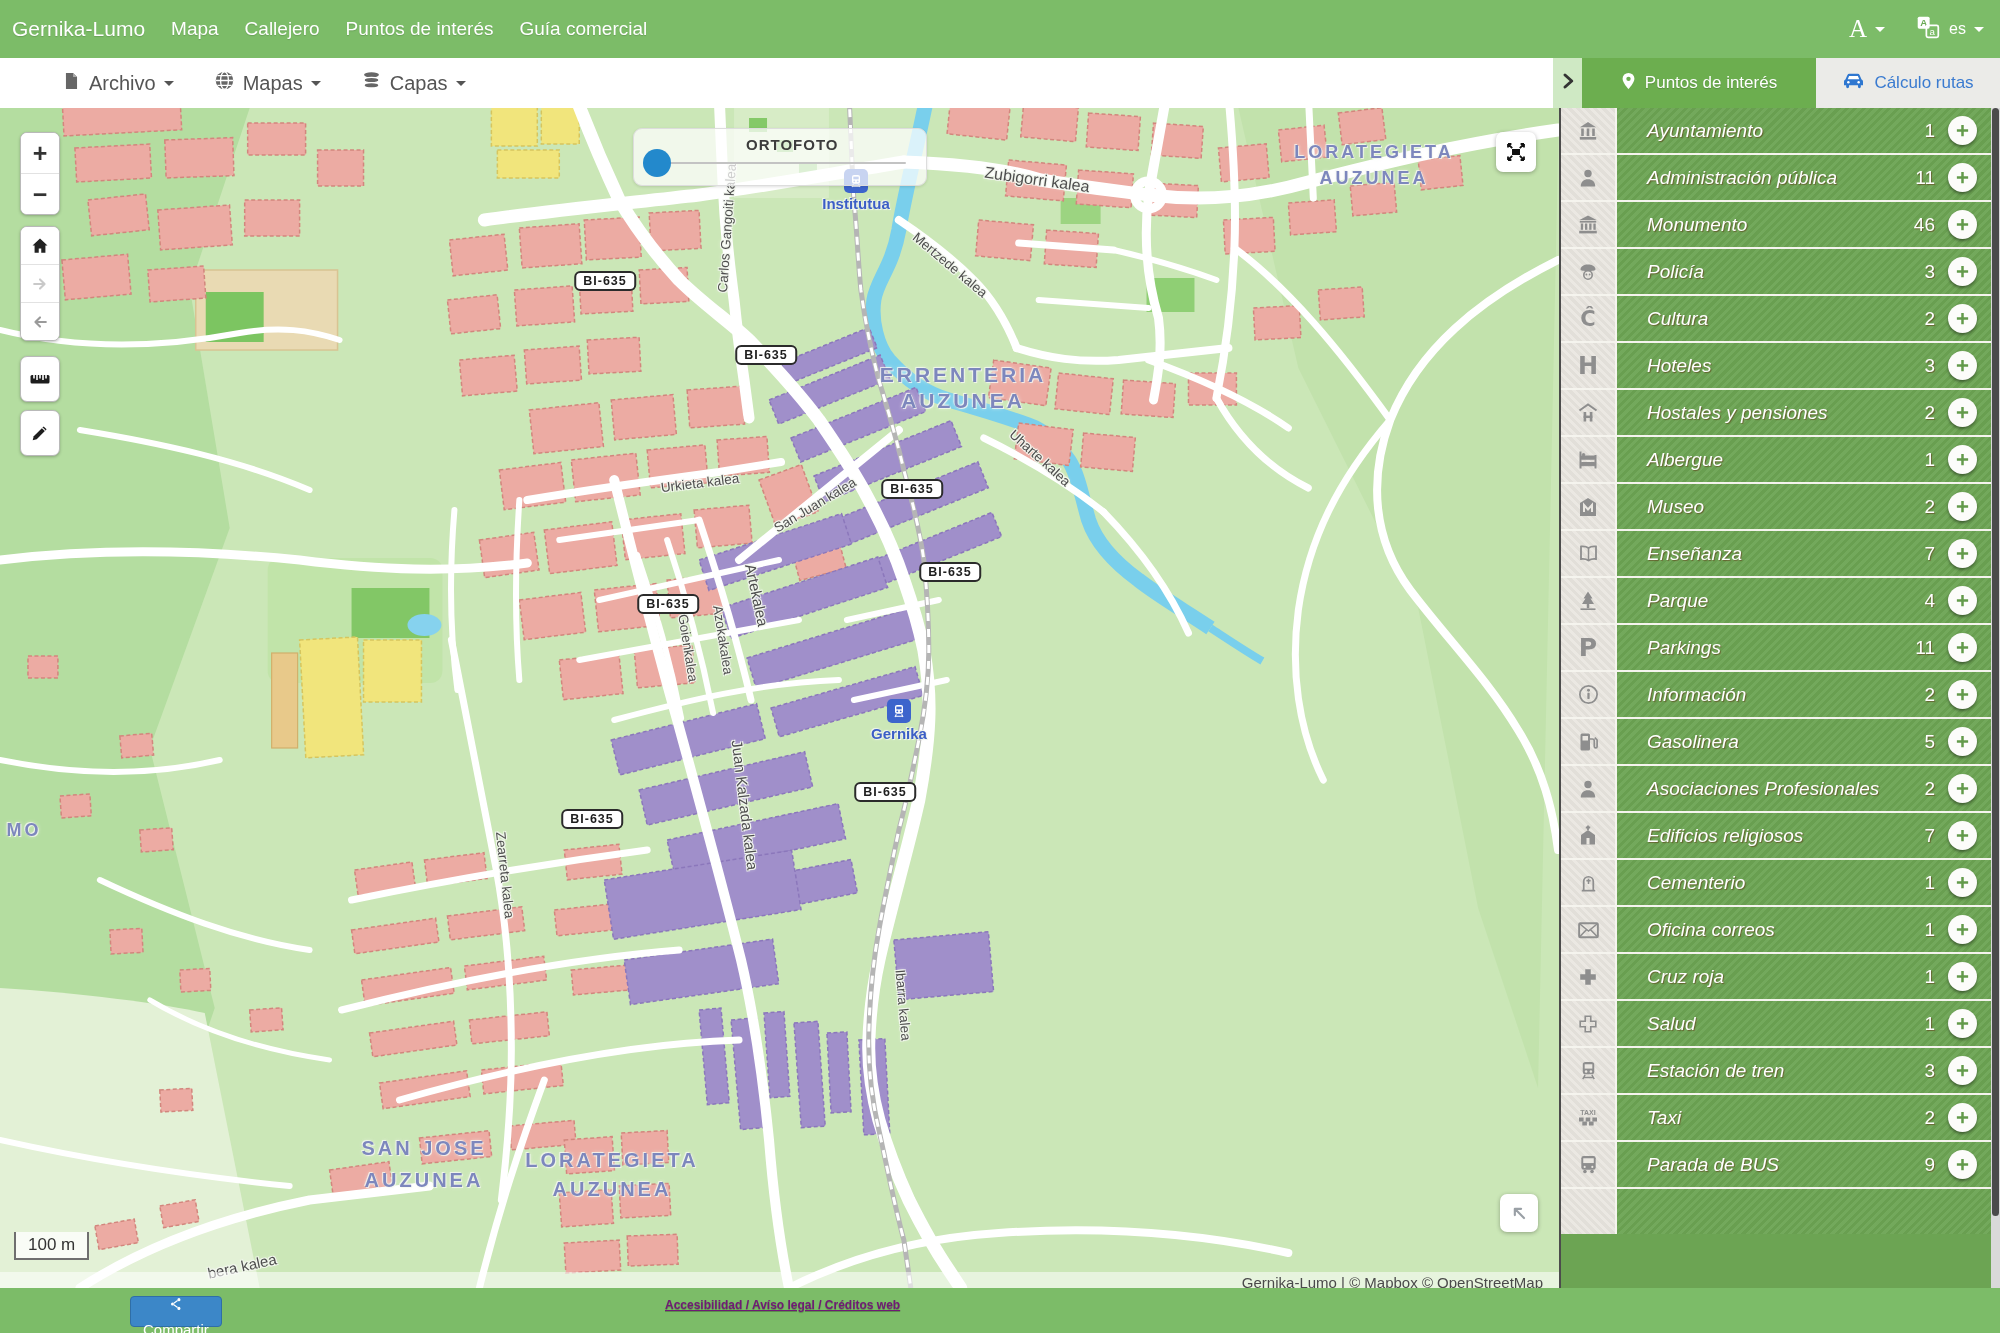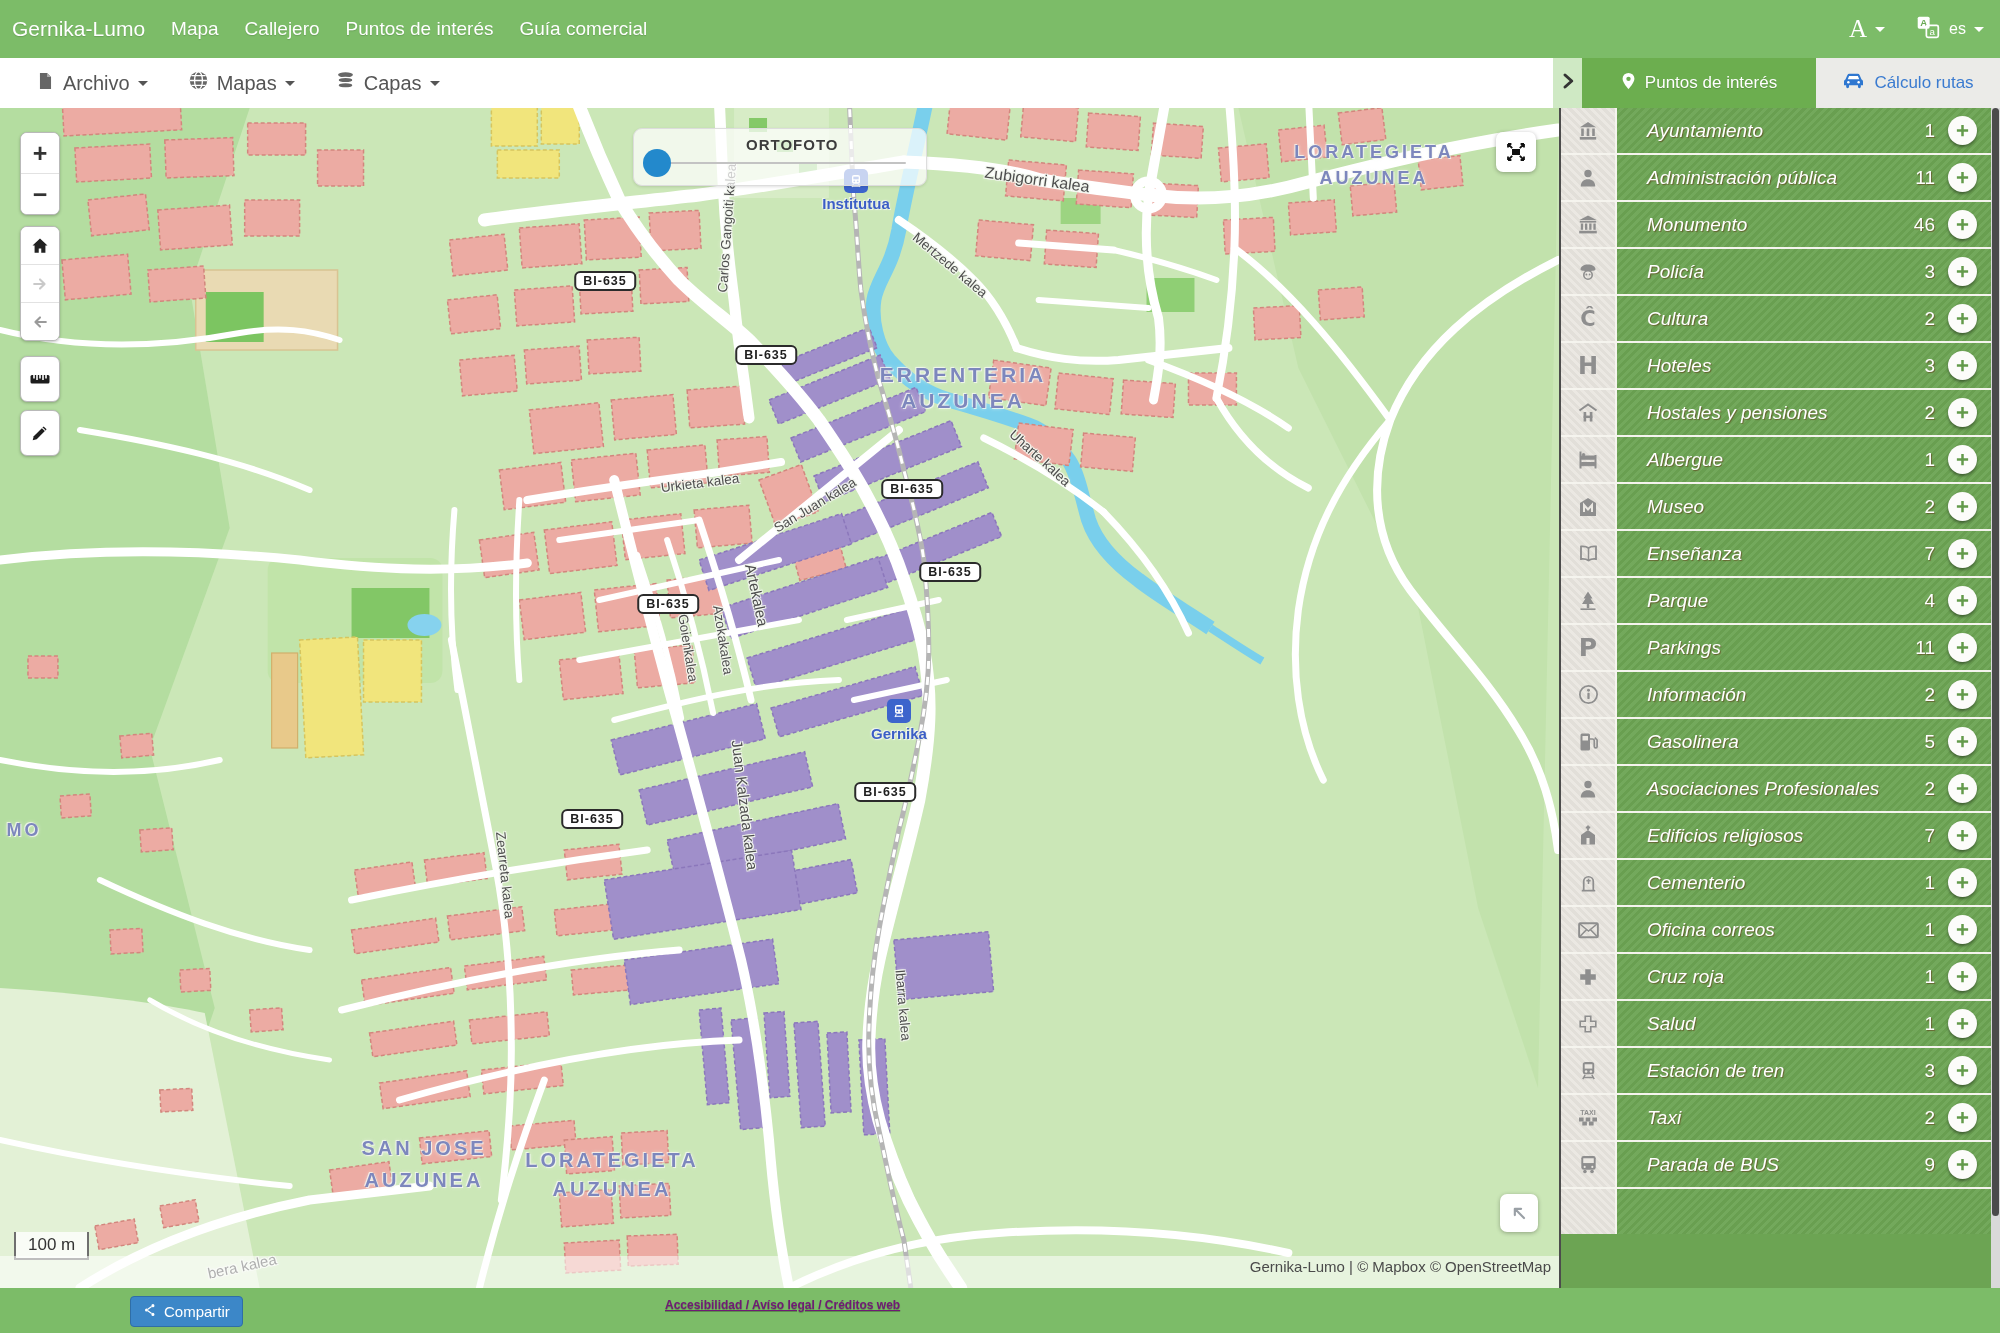--- a/index.html
+++ b/index.html
@@ -10,21 +10,21 @@
   
   .navbar{position:absolute;left:0;top:0;width:2000px;height:58px;background:#7cbc68;
           display:flex;align-items:center;color:#fff;}
   .brand{font-size:21px;margin-left:12px;margin-right:26px;white-space:nowrap;cursor:pointer;text-shadow:0 1px 1px rgba(0,0,0,.15);}
   .nav-link{font-size:19px;margin-right:26px;white-space:nowrap;cursor:pointer;text-shadow:0 1px 1px rgba(0,0,0,.15);}
   .nav-right{margin-left:auto;display:flex;align-items:center;margin-right:16px;gap:8px;}
   .font-ctl{font-family:"Liberation Serif",serif;font-size:25px;}
   .lang-lbl{font-size:16px;}
   
   .toolbar{position:absolute;left:0;top:58px;width:2000px;height:50px;background:#fff;border-bottom:1px solid #d7d7d2;}
-  .menus{position:absolute;left:0;top:0;height:50px;display:flex;align-items:center;padding-left:36px;gap:40px;}
+  .menus{position:absolute;left:0;top:0;height:50px;display:flex;align-items:center;padding-left:62px;gap:40px;}
   .menu-item{display:flex;align-items:center;gap:8px;color:#555;font-size:20px;cursor:pointer;}
   .tabs{position:absolute;right:0;top:0;height:50px;display:flex;}
   .collapse-btn{width:29px;height:50px;background:#cfe9c4;display:flex;align-items:center;justify-content:center;cursor:pointer;}
   .tab{height:50px;display:flex;align-items:center;justify-content:center;gap:9px;font-size:17px;cursor:pointer;}
   .tab.active{width:234px;background:#6cae4f;color:#fff;text-shadow:0 1px 1px rgba(0,0,0,.2);}
   .tab.inactive{width:184px;background:#ebebe8;color:#3a7bd0;}
   
   .main{position:absolute;left:0;top:108px;right:0;bottom:45px;display:flex;}
   .map{position:relative;flex:1;overflow:hidden;background:#cbe7b7;}
   .map-svg{position:absolute;left:0;top:0;width:100%;height:100%;}
@@ -45,22 +45,22 @@
             box-shadow:0 1px 4px rgba(0,0,0,.3);display:flex;align-items:center;justify-content:center;cursor:pointer;}
   .nw-btn{position:absolute;left:1500px;top:1086px;width:38px;height:38px;background:#fff;border-radius:7px;
             box-shadow:0 1px 4px rgba(0,0,0,.3);display:flex;align-items:center;justify-content:center;cursor:pointer;}
   .ortofoto{position:absolute;left:633px;top:20px;width:292px;height:56px;background:rgba(255,255,255,.72);
             border:1px solid #ddd;border-radius:9px;box-shadow:0 1px 3px rgba(0,0,0,.12);}
   .ortofoto-label{position:absolute;left:112px;top:7px;font-size:15px;font-weight:bold;color:#3c3c3c;letter-spacing:1px;}
   .ortofoto-line{position:absolute;left:22px;right:20px;top:33px;height:2px;background:#c3c3c3;border-radius:1px;}
   .ortofoto-knob{position:absolute;left:9px;top:20px;width:28px;height:28px;border-radius:50%;background:#2389cc;cursor:pointer;}
   .scale-box{position:absolute;left:14px;top:1124px;background:rgba(255,255,255,.78);border:2px solid #6f6f6f;border-top:none;
              padding:3px 12px;font-size:17px;color:#333;}
-  .attribution{position:absolute;left:0;right:0;bottom:0;height:32px;background:rgba(255,255,255,.55);
-               font-size:15px;color:#4a4a4a;text-align:right;padding-right:8px;line-height:22px;}
+  .attribution{position:absolute;left:0;right:0;bottom:0;height:16px;background:rgba(255,255,255,.55);
+               font-size:15px;color:#4a4a4a;text-align:right;padding-right:16px;line-height:22px;}
   .shield{position:absolute;transform:translate(-50%,-50%);background:#fff;border:2px solid #2b2b2b;border-radius:6px;
           font-size:12.5px;font-weight:bold;color:#1e1e1e;padding:1px 7px;letter-spacing:1px;white-space:nowrap;}
   .street-label{position:absolute;font-size:13.5px;color:#4e4e4e;white-space:nowrap;
           text-shadow:-1px -1px 0 #f2f6ee,1px -1px 0 #f2f6ee,-1px 1px 0 #f2f6ee,1px 1px 0 #f2f6ee,0 0 4px #f2f6ee;}
   .area-label{position:absolute;transform:translate(-50%,-50%);font-weight:bold;color:#7d87bd;letter-spacing:3px;white-space:nowrap;
           text-shadow:-1px -1px 0 rgba(245,248,242,.8),1px 1px 0 rgba(245,248,242,.8),0 0 4px rgba(245,248,242,.8);}
   .station{position:absolute;}
   .station-icon{width:24px;height:24px;background:#3c64cc;border-radius:5px;display:flex;align-items:center;justify-content:center;}
   .station-name{position:absolute;top:26px;left:50%;transform:translateX(-50%);font-size:15px;font-weight:bold;color:#3b5ec6;white-space:nowrap;
           text-shadow:-1px -1px 0 #eef3ea,1px 1px 0 #eef3ea,0 0 3px #eef3ea;}
@@ -76,21 +76,21 @@
   .letter-icon{font-size:21px;font-weight:bold;color:#8e8e8e;font-family:"DejaVu Sans","Liberation Sans",sans-serif;}
   .row-label{margin-left:30px;flex:1;font-size:19px;color:#fff;white-space:nowrap;text-shadow:1px 1px 1px rgba(96,56,24,.6);font-style:italic;}
   .row-count{font-size:19px;color:#fff;margin-right:13px;text-shadow:1px 1px 1px rgba(96,56,24,.6);}
   .row-add{width:29px;height:29px;flex:none;border-radius:50%;background:#fcfcfa;margin-right:14px;
        box-shadow:0 2px 3px rgba(0,0,0,.4);display:flex;align-items:center;justify-content:center;cursor:pointer;}
   .scrollbar{position:absolute;right:0;top:0;bottom:0;width:9px;background:#d9d9d9;}
   .scroll-thumb{position:absolute;left:1px;right:1px;top:0;height:1108px;background:#4b4b4b;border-radius:4px;cursor:pointer;}
   
   .footer{position:absolute;left:0;bottom:0;width:2000px;height:45px;background:#7cbc68;}
   .share-btn{position:absolute;left:130px;top:8px;height:29px;background:#3c87c8;border:1px solid #2f6ea6;border-radius:4px;
-       color:#fff;font-size:15px;display:flex;align-items:center;gap:7px;padding:0 12px;cursor:pointer;}
+       color:#fff;font-size:15px;display:flex;align-items:center;gap:7px;padding:0 12px;cursor:pointer;flex-direction:column;}
   .footer-links{position:absolute;left:665px;top:10px;font-size:12px;font-weight:bold;color:#701a75;
        text-shadow:0 1px 1px rgba(0,0,0,.25);cursor:pointer;text-decoration:underline;}
 </style>
 </head>
 <body>
 
 <div class="navbar">
   <span class="brand">Gernika-Lumo</span>
   <span class="nav-link">Mapa</span>
   <span class="nav-link">Callejero</span>

